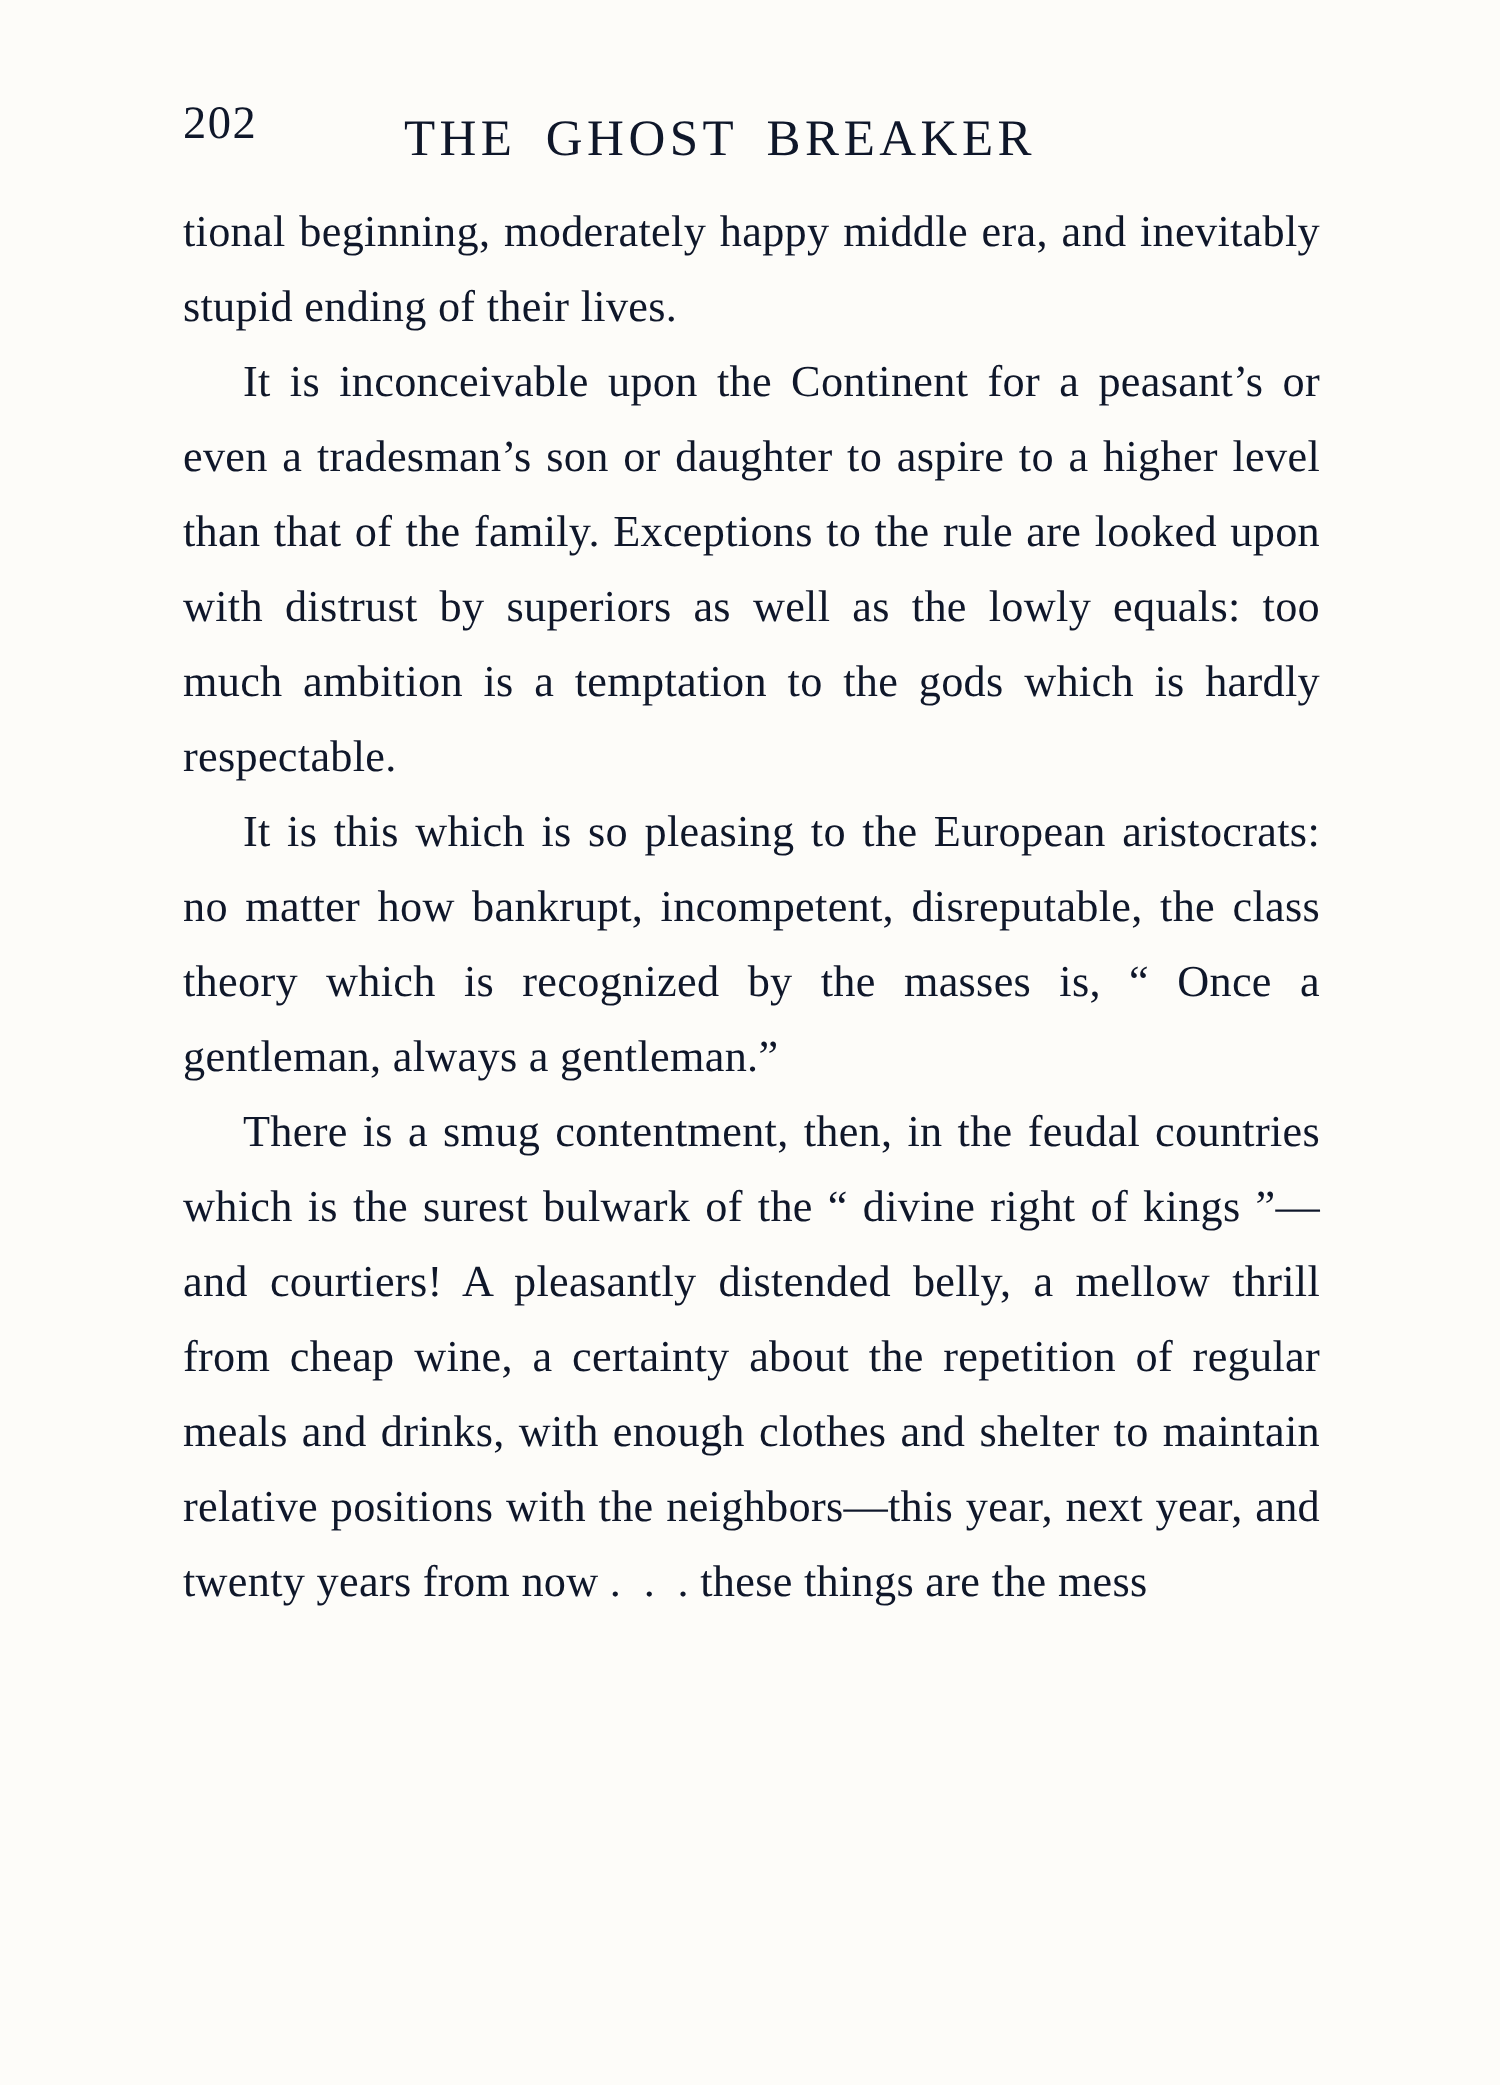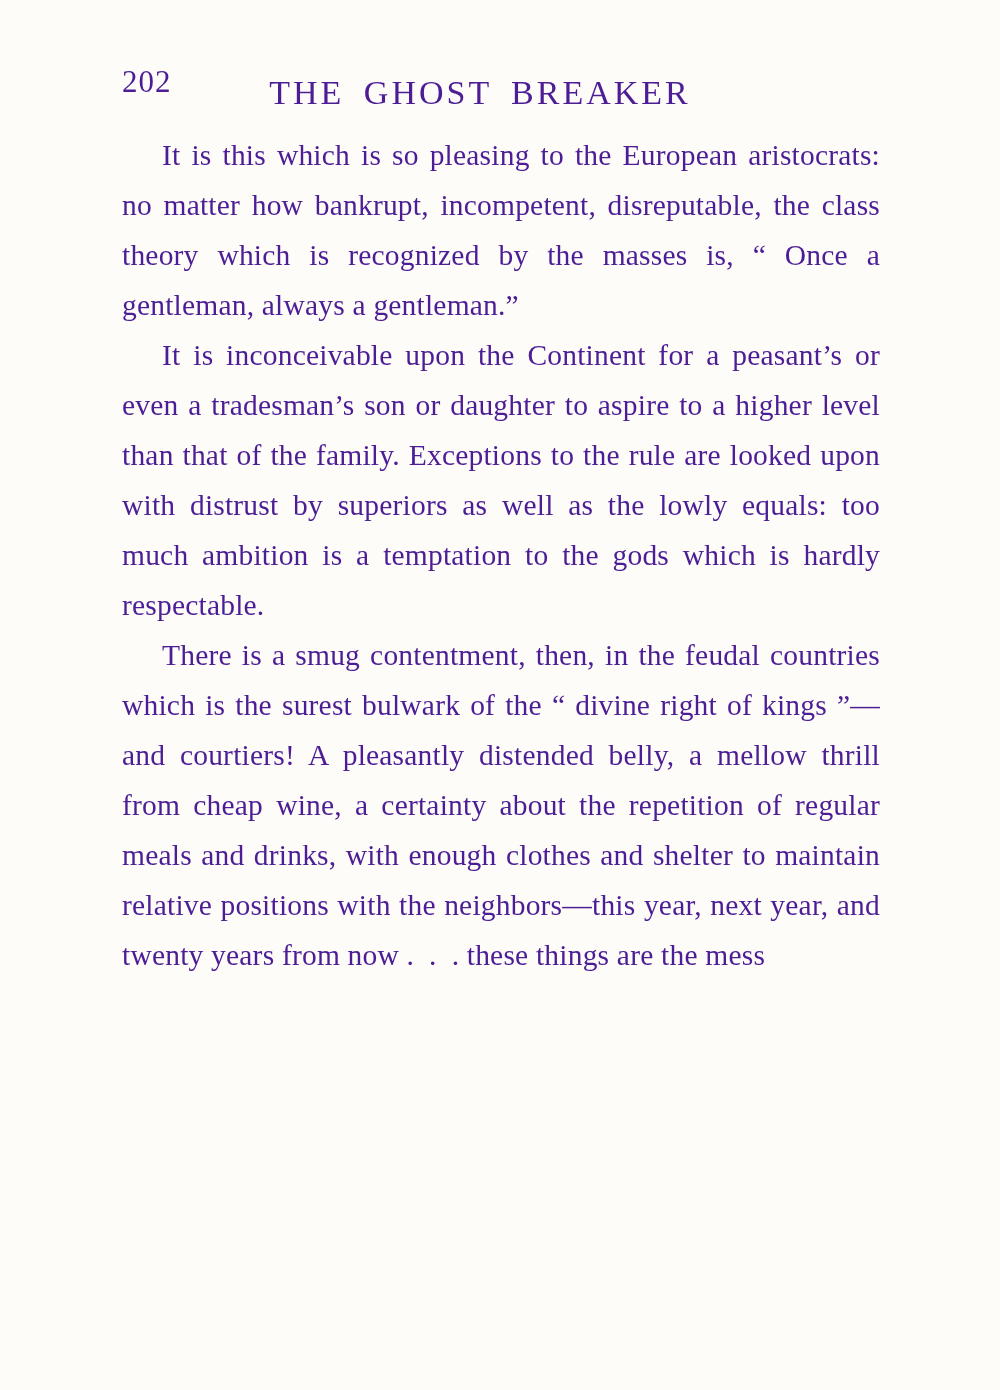--- a/index.html
+++ b/index.html
@@ -5,21 +5,21 @@
   html, body {
     margin: 0;
     padding: 0;
     background: #fdfcf9;
   }
   .page {
     position: relative;
     width: 1000px;
     height: 1226px;
     background: #fdfcf9;
-    color: #4c1d95;
+    color: #0f172a;
     font-family: "Liberation Serif", "DejaVu Serif", serif;
     box-sizing: border-box;
     overflow: hidden;
   }
   .page-header {
     position: relative;
     padding-top: 62px;
     height: 60px;
     text-align: center;
   }
@@ -57,18 +57,19 @@
 <body>
 
 <div class="page">
 
   <div class="page-header">
     <span class="page-number">202</span>
     <span class="running-title">THE GHOST BREAKER</span>
   </div>
 
   <div class="page-body">
+    <p class="continuation">tional beginning, moderately happy middle era, and inevitably stupid ending of their lives.</p>
+    <p>It is inconceivable upon the Continent for a peasant’s or even a tradesman’s son or daughter to aspire to a higher level than that of the family. Exceptions to the rule are looked upon with distrust by superiors as well as the lowly equals: too much ambition is a temptation to the gods which is hardly respectable.</p>
     <p>It is this which is so pleasing to the European aristocrats: no matter how bankrupt, incompetent, disreputable, the class theory which is recognized by the masses is, “ Once a gentleman, always a gentleman.”</p>
-    <p>It is inconceivable upon the Continent for a peasant’s or even a tradesman’s son or daughter to aspire to a higher level than that of the family. Exceptions to the rule are looked upon with distrust by superiors as well as the lowly equals: too much ambition is a temptation to the gods which is hardly respectable.</p>
     <p>There is a smug contentment, then, in the feudal countries which is the surest bulwark of the “ divine right of kings ”—and courtiers! A pleasantly distended belly, a mellow thrill from cheap wine, a certainty about the repetition of regular meals and drinks, with enough clothes and shelter to maintain relative positions with the neighbors—this year, next year, and twenty years from now . . . these things are the mess</p>
   </div>
 
 </div>
 
 </body></html>

